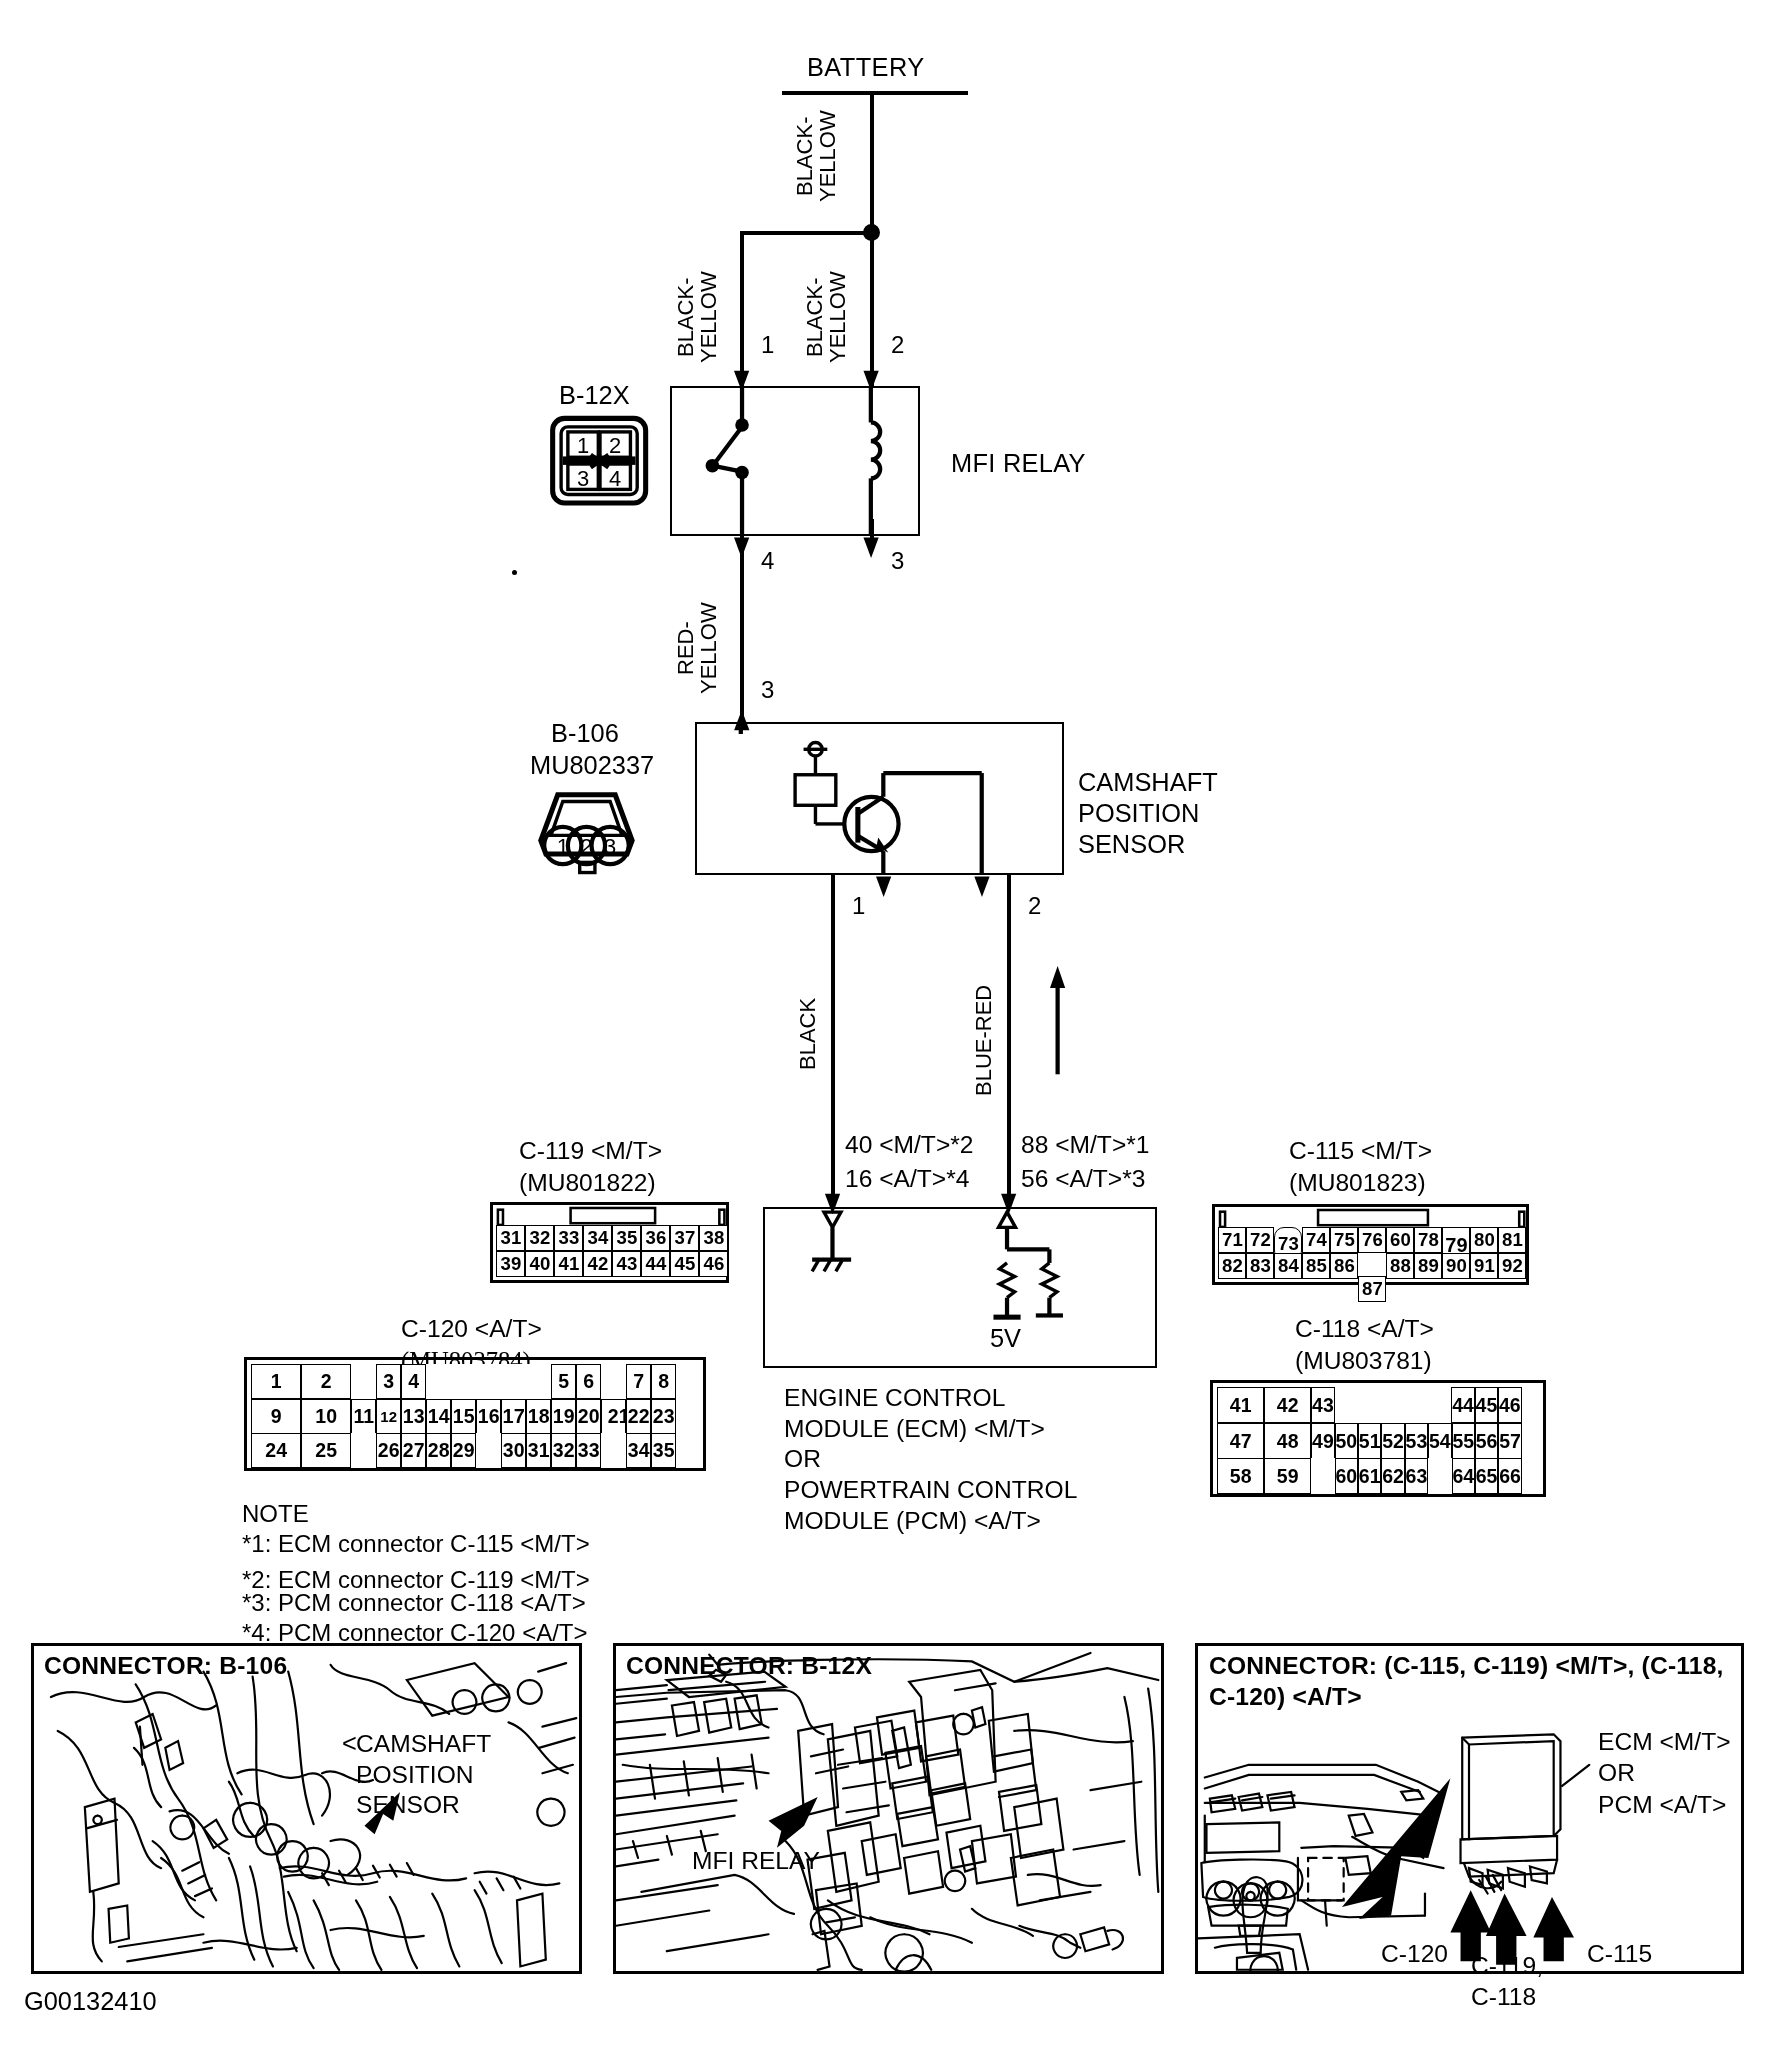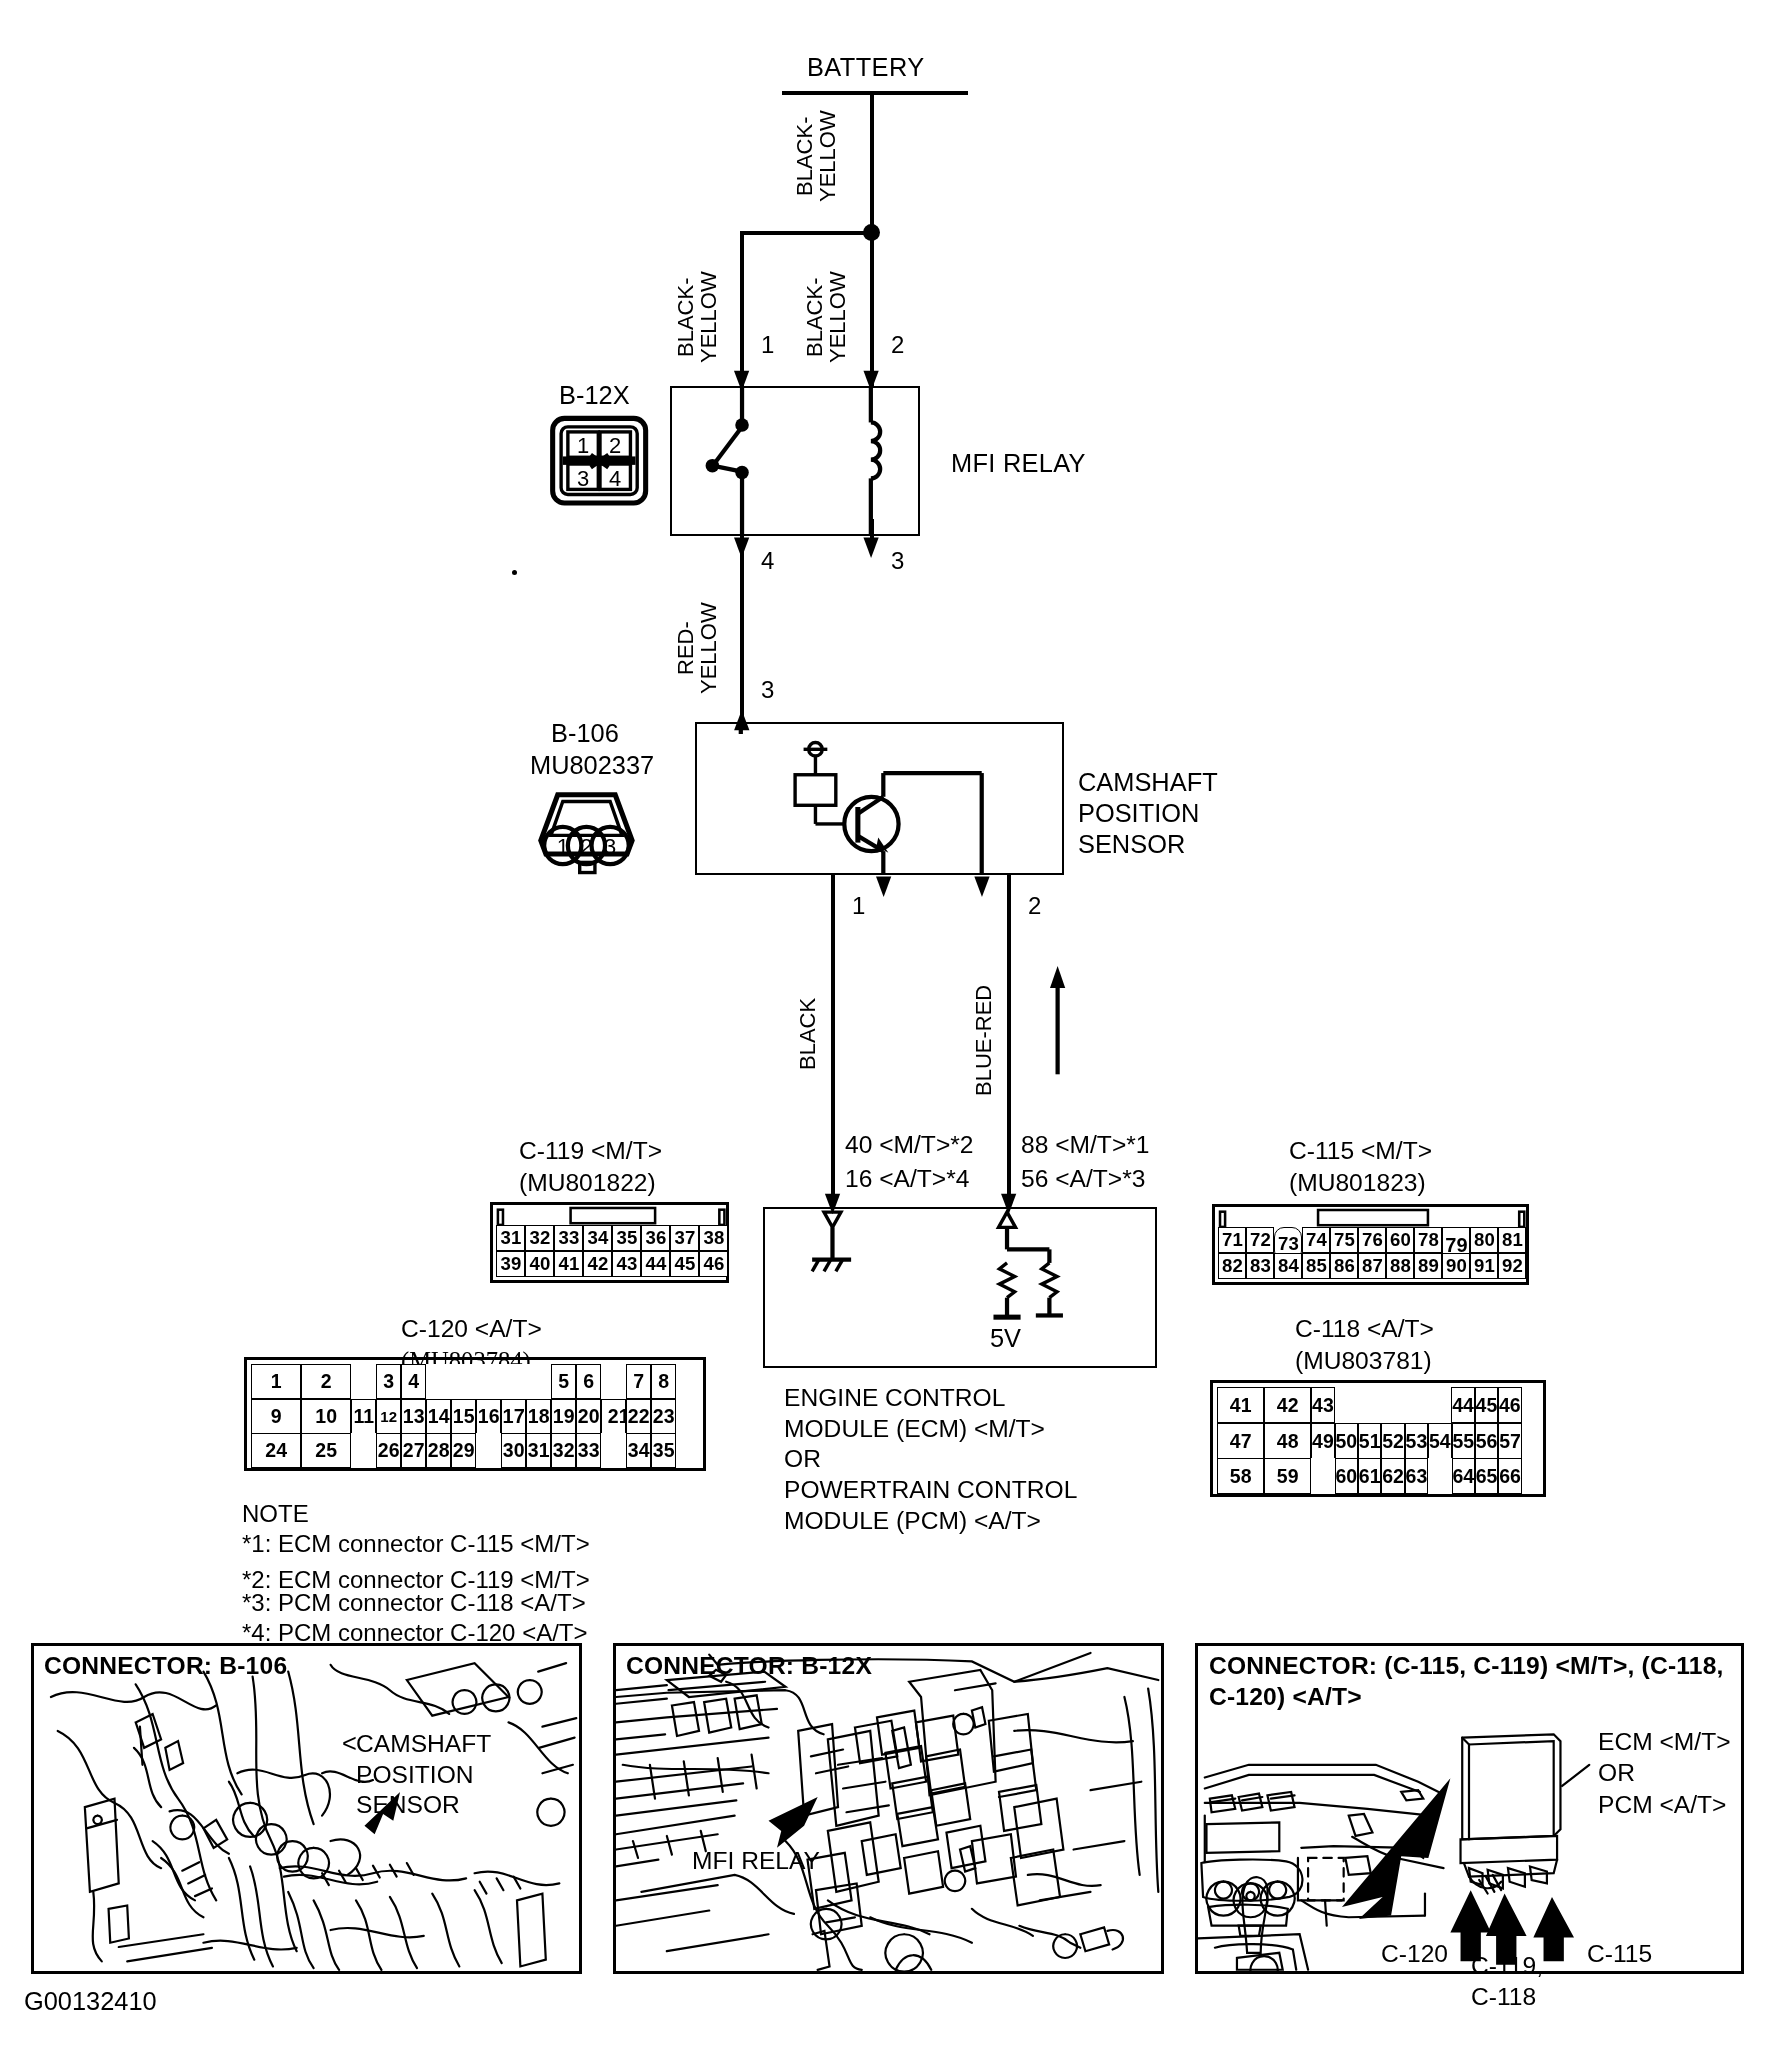--- a/index.html
+++ b/index.html
@@ -320,21 +320,21 @@
       <div class="pin" style="width:28px;height:36px;font-size:20px;">79</div>
       <div class="pin" style="width:28px;height:26px;font-size:18.6px;">80</div>
       <div class="pin" style="width:28px;height:26px;font-size:18.6px;">81</div>
     </div>
     <div class="pinrow" style="position:absolute;top:43px;left:0;width:310px;">
       <div class="pin" style="width:28px;height:26px;font-size:18.6px;">82</div>
       <div class="pin" style="width:28px;height:26px;font-size:18.6px;">83</div>
       <div class="pin" style="width:28px;height:26px;font-size:18.6px;">84</div>
       <div class="pin" style="width:28px;height:26px;font-size:18.6px;">85</div>
       <div class="pin" style="width:28px;height:26px;font-size:18.6px;">86</div>
-      <div class="pin" style="width:28px;height:26px;font-size:18.6px;">87</div>
+      <div class="pin" style="width:28px;height:26px;font-size:18.6px;margin-top:23px;">87</div>
       <div class="pin" style="width:28px;height:26px;font-size:18.6px;">88</div>
       <div class="pin" style="width:28px;height:26px;font-size:18.6px;">89</div>
       <div class="pin" style="width:28px;height:26px;font-size:18.6px;">90</div>
       <div class="pin" style="width:28px;height:26px;font-size:18.6px;">91</div>
       <div class="pin" style="width:28px;height:26px;font-size:18.6px;">92</div>
     </div>
   </div>
 </div>
 
 <div class="abs txt" style="left:1295px;top:1314px;font-size:24.6px;">C-118 &lt;A/T&gt;</div>

